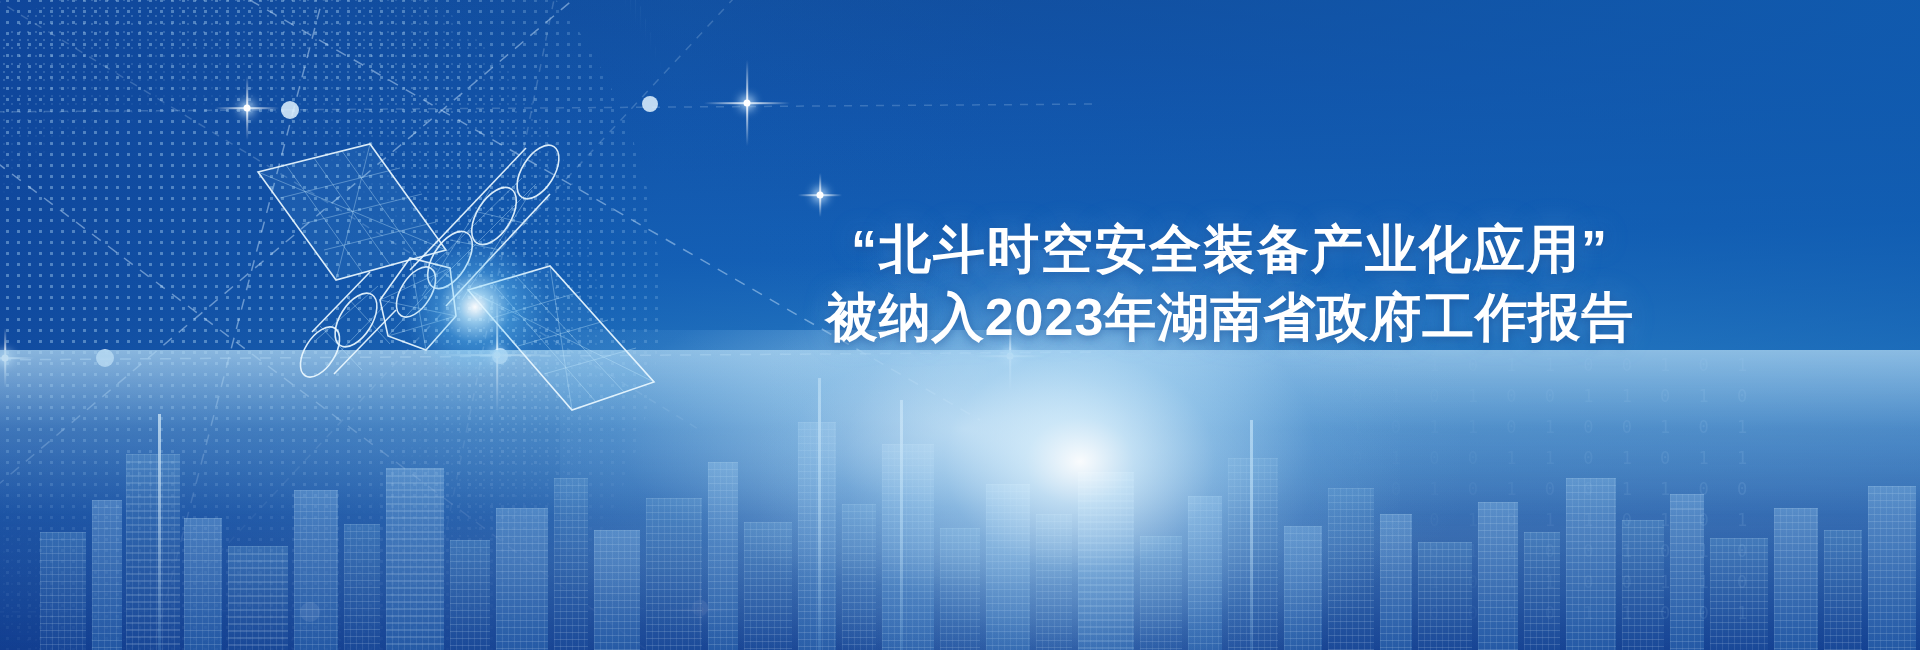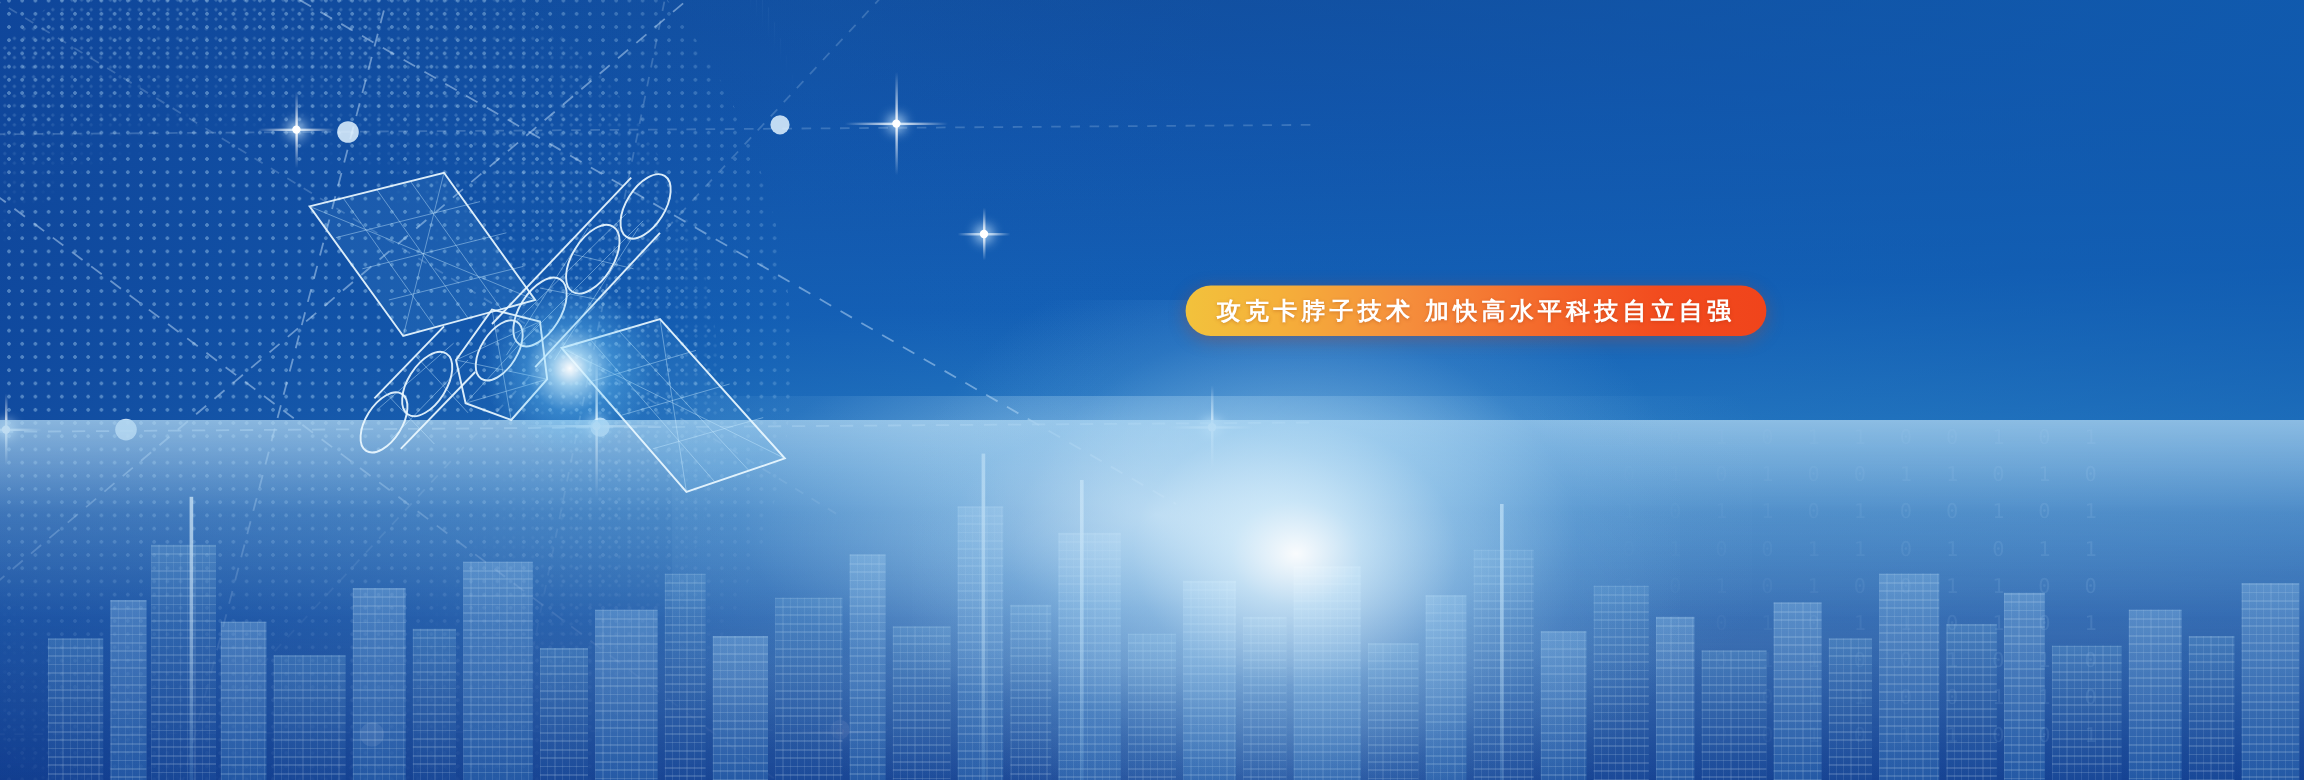--- a/index.html
+++ b/index.html
@@ -354,18 +354,19 @@
           <line x1="200" y1="148" x2="138" y2="216"></line>
             <line x1="130" y1="180" x2="200" y2="148"></line>
           <line x1="138" y1="216" x2="206" y2="196"></line>
         </g>
       </g>
     </svg>
     <div class="sat-core"></div>
   </div>
 
   <div class="content">
-    <div class="badge-wrap">
-      <div class="badge">攻克卡脖子技术 加快高水平科技自立自强</div>
+    <div class="headline">
+      <span class="l1">“北斗时空安全装备产业化应用”</span>
+      <span class="l2">被纳入2023年湖南省政府工作报告</span>
     </div>
   </div>
 
 </div>
 
 </body></html>

